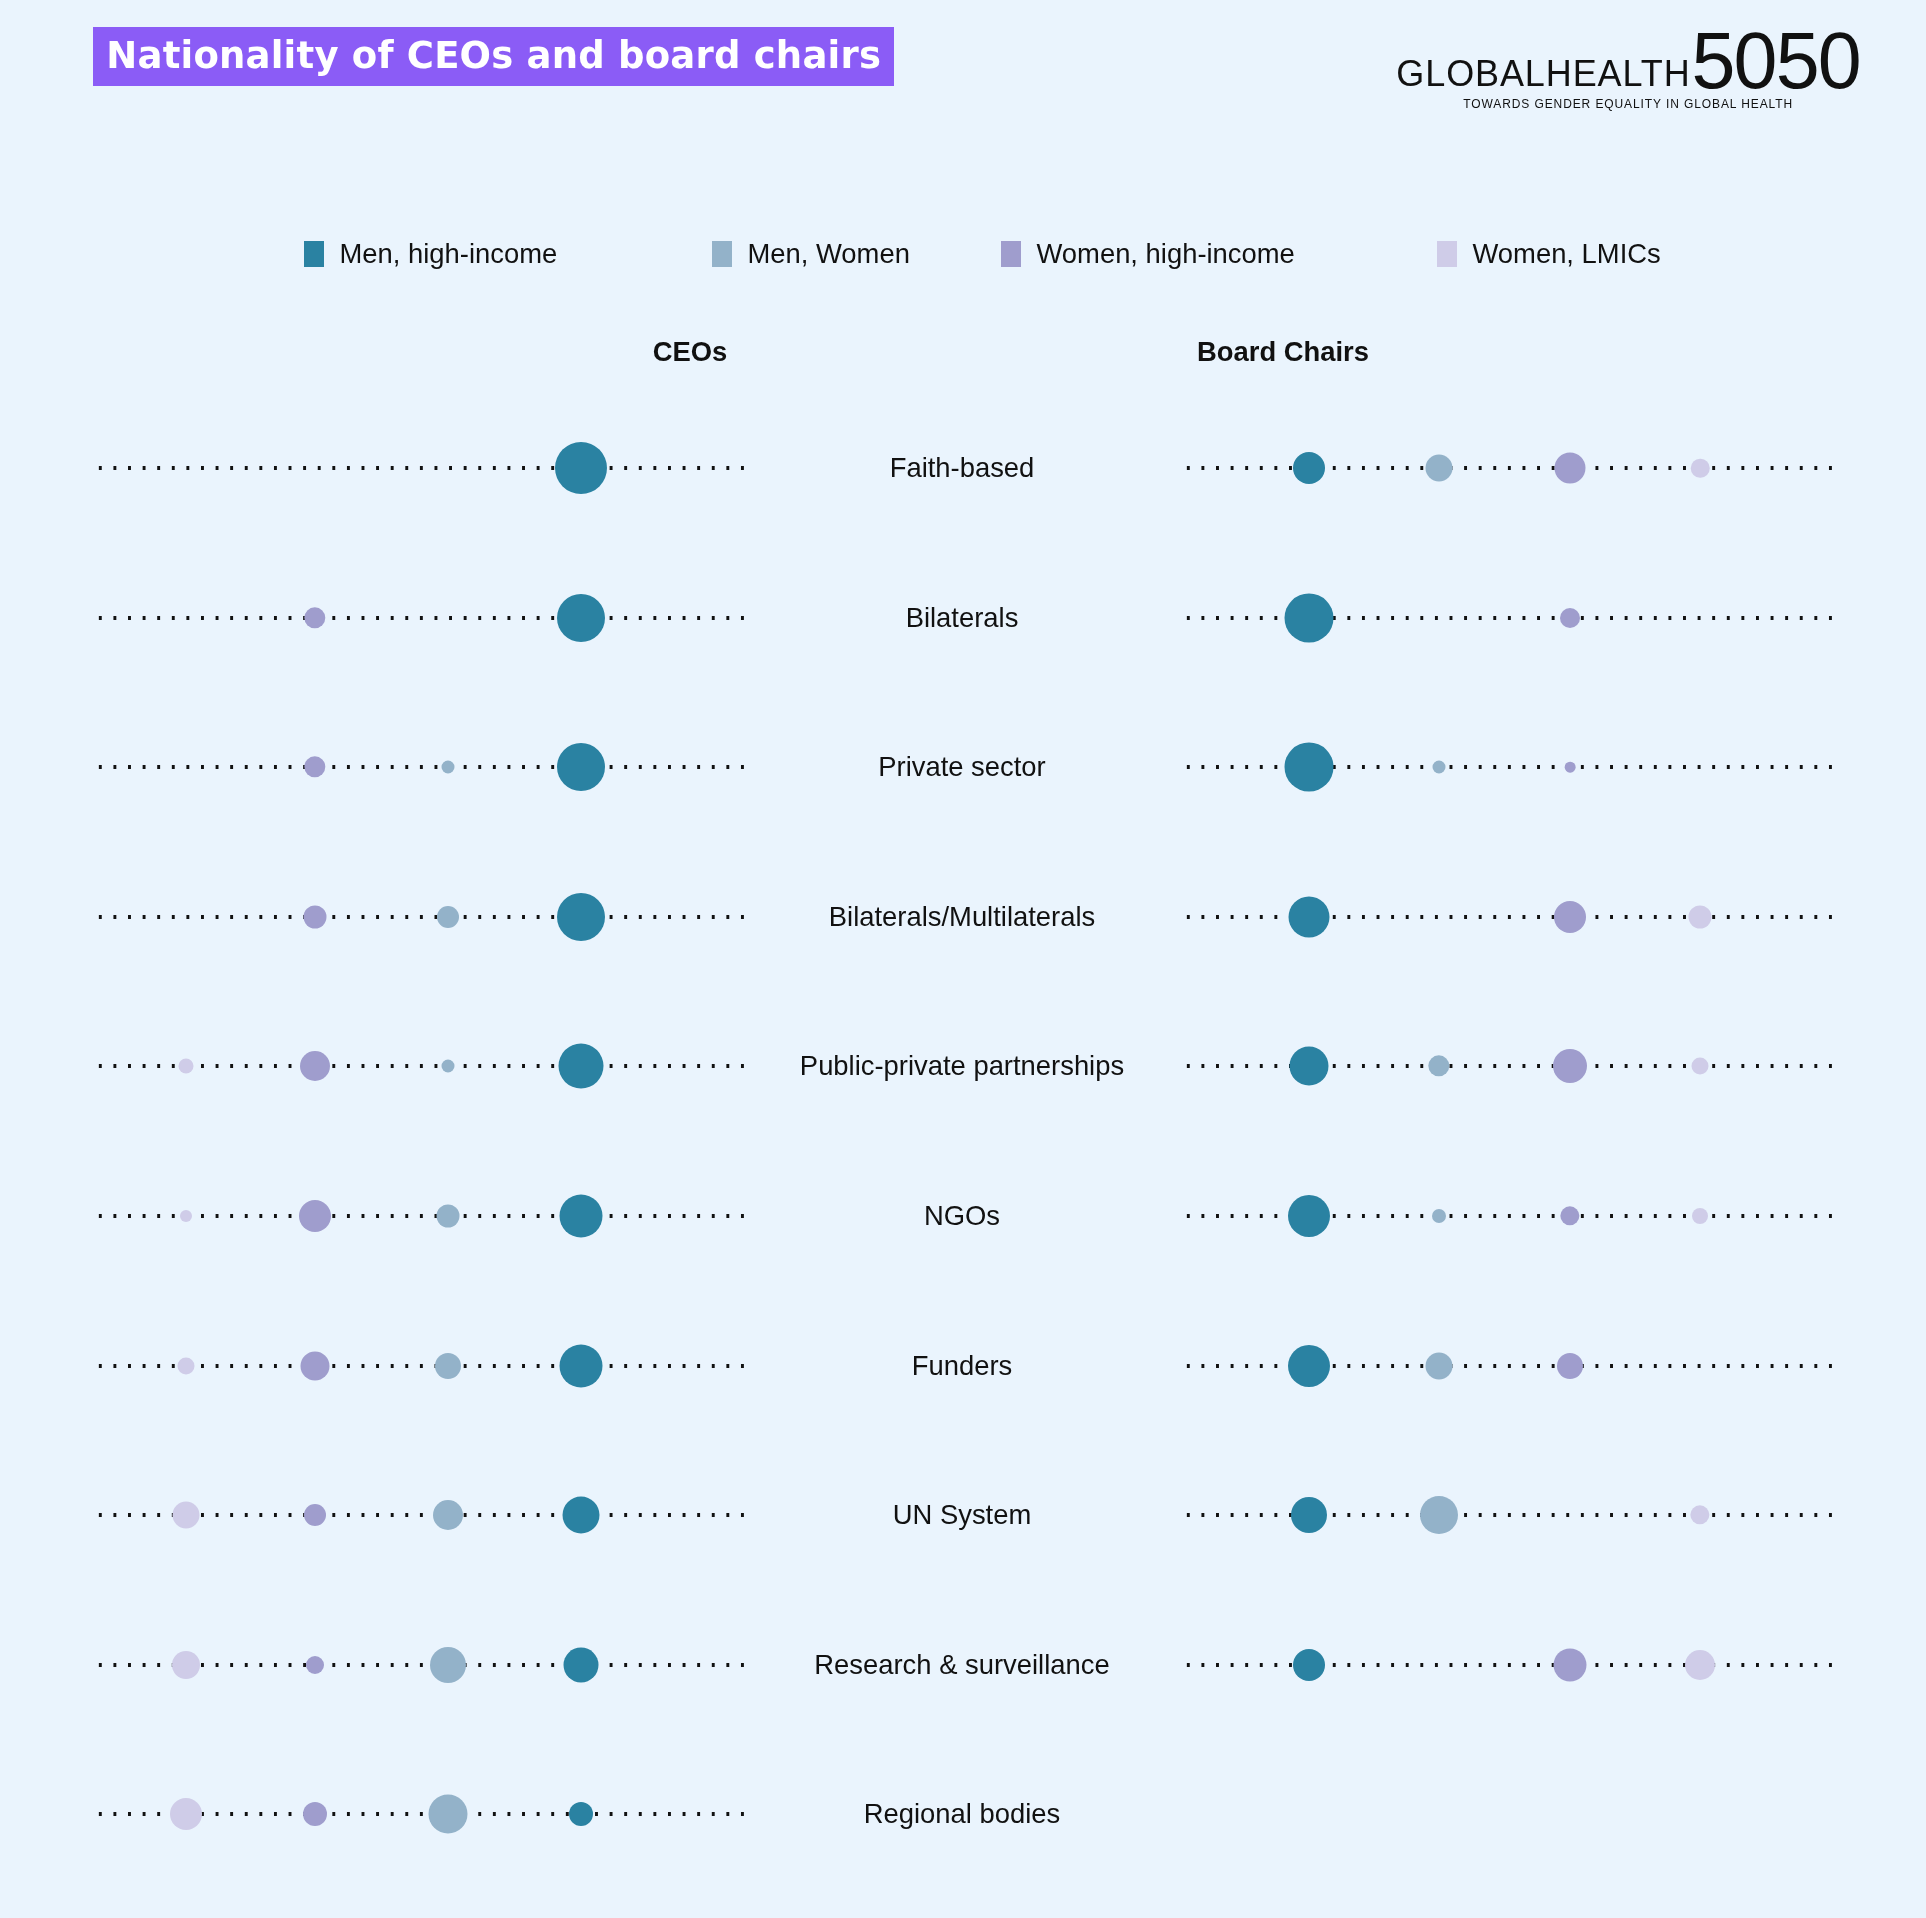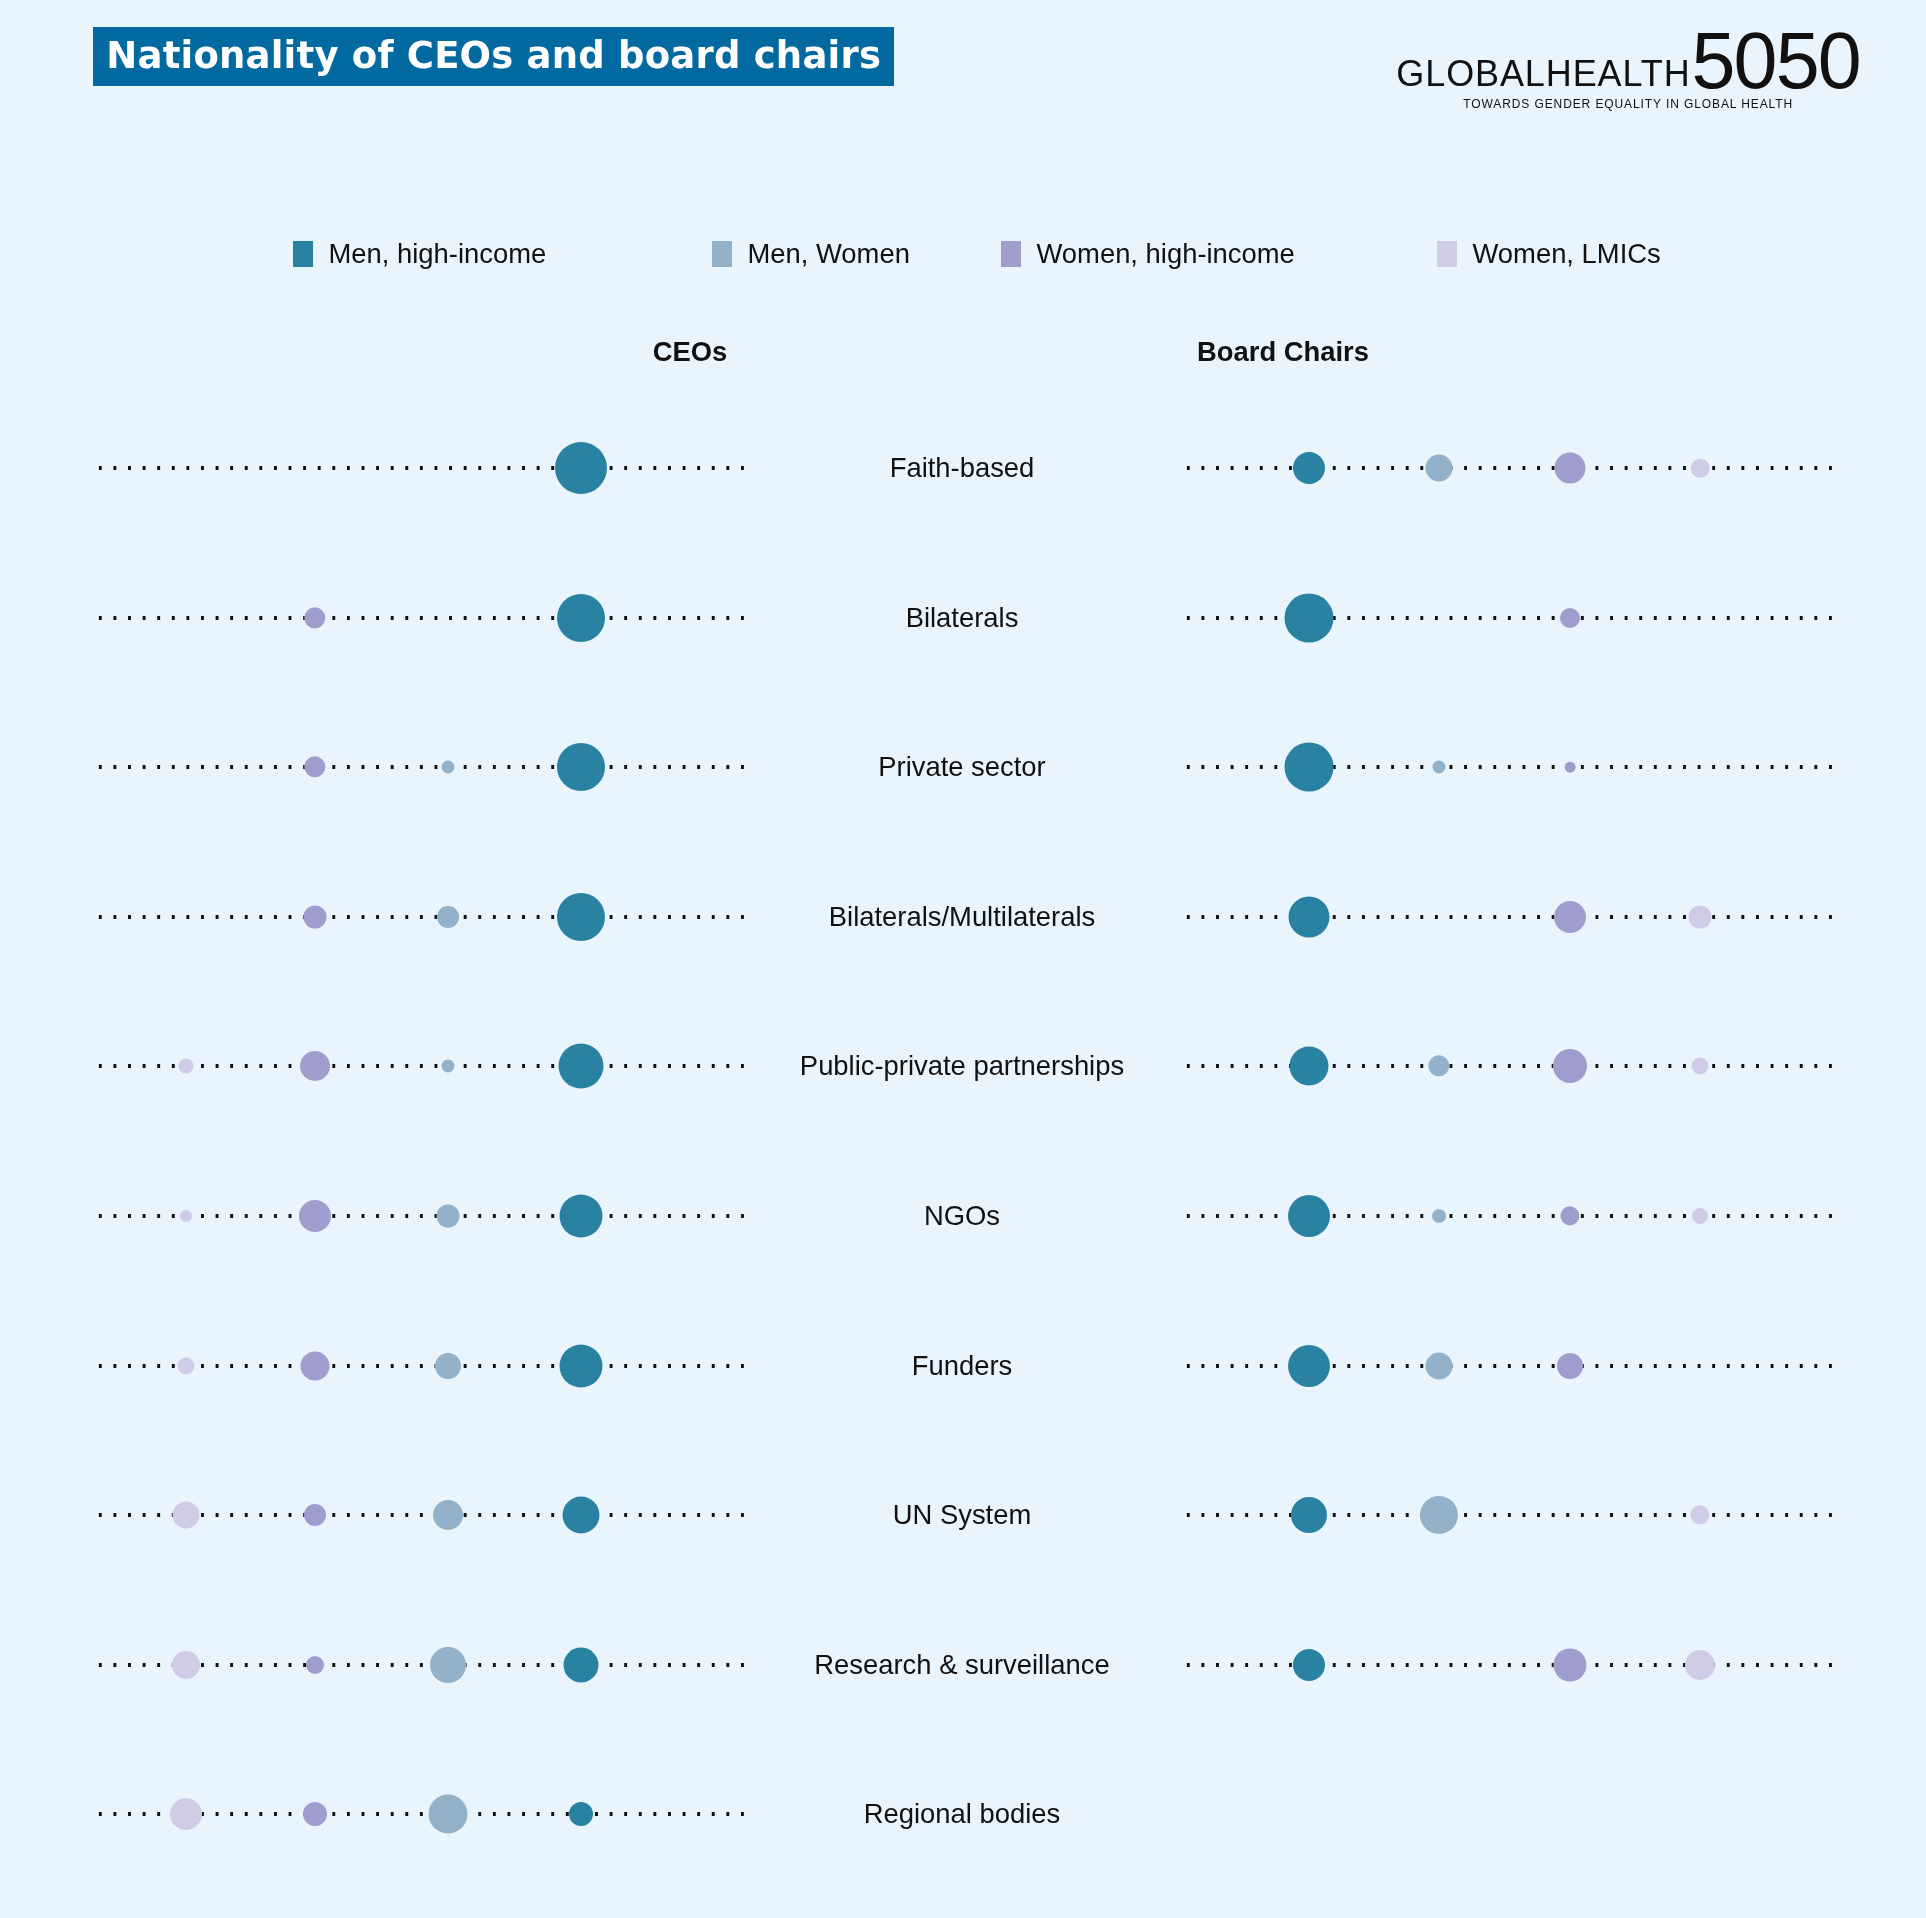--- a/index.html
+++ b/index.html
@@ -9,21 +9,21 @@
     font-family:"Liberation Sans", sans-serif;
     position:relative;
     overflow:hidden;
   }
   #root{position:relative;width:1926px;height:1919px;}
 
   
   .title-wrap{position:absolute;left:93px;top:27.4px;}
   .title-line{
     display:block;
-    background:#0369a1;color:#fff;
+    background:#8b5cf6;color:#fff;
     font-family:"DejaVu Sans", sans-serif;
     font-weight:bold;
     font-size:37px;
     line-height:1.0;
     letter-spacing:0.2px;
     padding:9.7px 13.3px 11.5px 13.3px;
     width:max-content;
   }
   .title-line + .title-line{margin-top:2.7px;}
 
@@ -121,21 +121,21 @@
       <div class="logo-words">
         <span>GLOBAL</span>
         <span>HEALTH</span>
       </div>
       <div class="logo-num">5050</div>
     </div>
     <div class="logo-tag">TOWARDS GENDER EQUALITY IN GLOBAL HEALTH</div>
   </div>
 
   <div class="legend" id="legend">
-      <div class="legend-item" style="position: absolute; left: 293px;">
+      <div class="legend-item" style="position: absolute; left: 304px;">
         <span class="legend-swatch" style="background: rgb(42, 130, 162);"></span>
         <span class="legend-label">Men, high-income</span>
       </div>
       <div class="legend-item" style="position: absolute; left: 712px;">
         <span class="legend-swatch" style="background: rgb(147, 178, 201);"></span>
         <span class="legend-label">Men, Women</span>
       </div>
       <div class="legend-item" style="position: absolute; left: 1001px;">
         <span class="legend-swatch" style="background: rgb(159, 157, 205);"></span>
         <span class="legend-label">Women, high-income</span>

